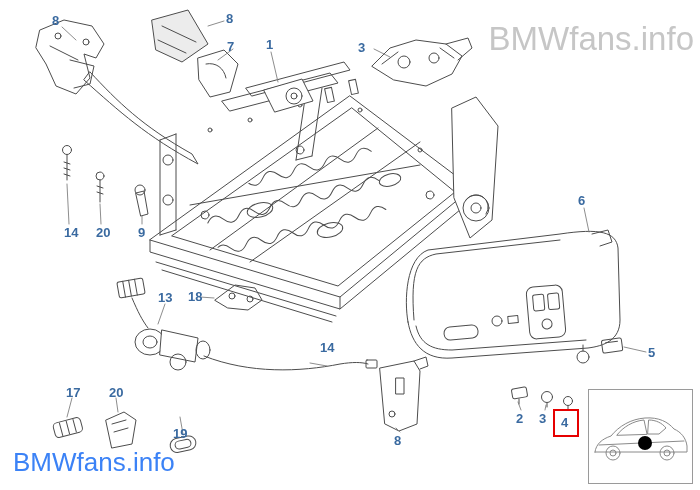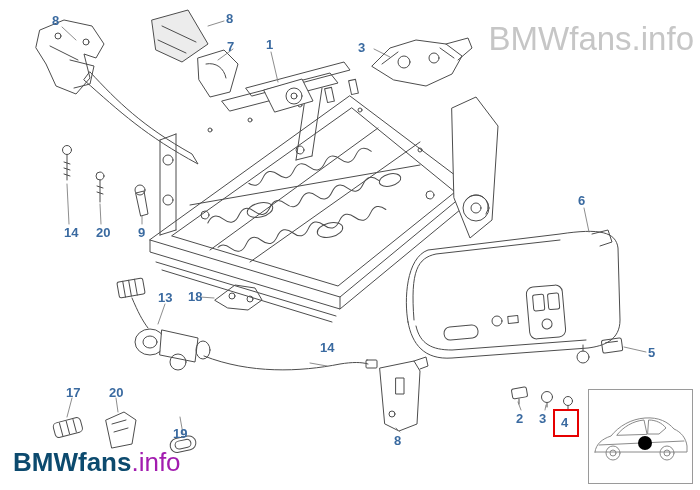--- a/index.html
+++ b/index.html
@@ -8,22 +8,22 @@
     font-family:"Liberation Sans","DejaVu Sans",sans-serif;
   }
   .wm-top{
     position:absolute;top:22px;right:6px;font-size:33px;line-height:1;
     color:#c6c6c6;z-index:1;letter-spacing:0;white-space:nowrap;
   }
   .wm-bottom{
     position:absolute;left:13px;top:449px;font-size:26px;line-height:1;
     z-index:1;white-space:nowrap;
   }
-  .wm-bottom .brand{color:#0c4a6e;font-weight:bold;}
-  .wm-bottom .suffix{color:#a21caf;}
+  .wm-bottom .brand{color:#3b82f6;}
+  .wm-bottom .suffix{color:#3b82f6;}
   svg.diagram{position:absolute;left:0;top:0;z-index:2;}
   .part-label{
     position:absolute;z-index:5;font-size:13px;font-weight:700;color:#3a6aa0;
     line-height:1;user-select:none;cursor:pointer;
   }
   .highlight-box{
     position:absolute;z-index:4;width:22px;height:24px;border:2px solid #e60000;
     background:transparent;
   }
   .inset{

